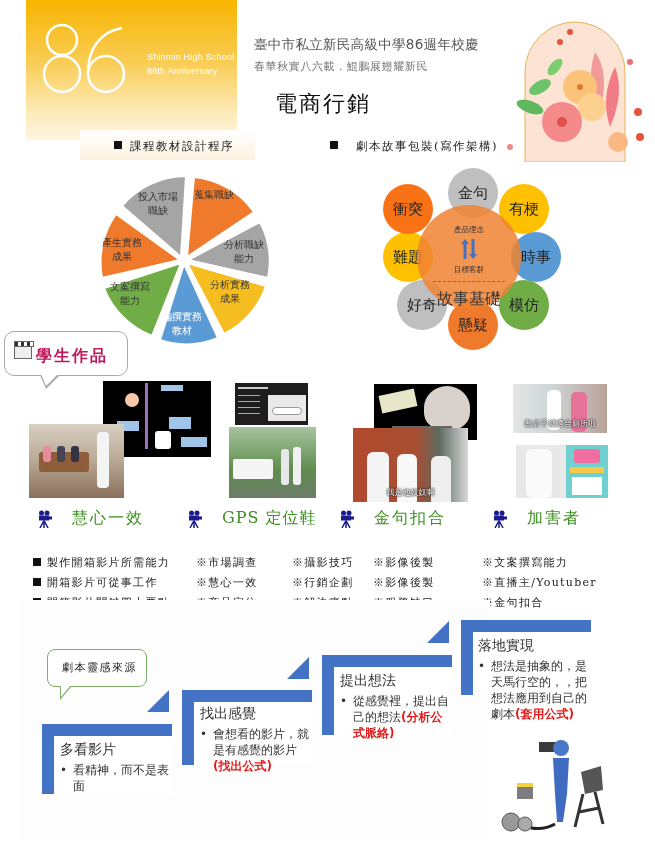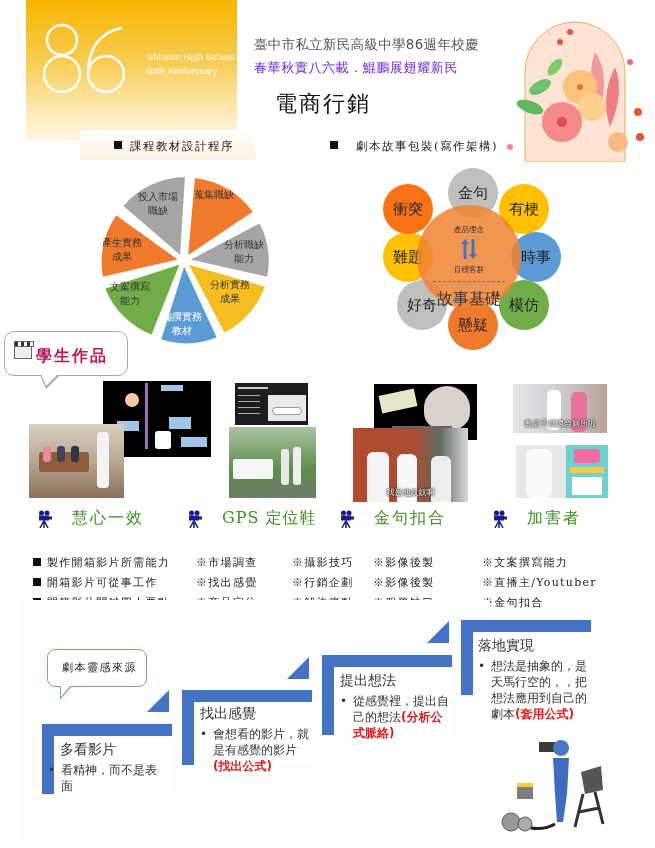--- a/index.html
+++ b/index.html
@@ -6,21 +6,21 @@
   html, body { width: 655px; height: 848px; background: #ffffff; overflow: hidden; }
   body { position: relative; font-family: "DejaVu Sans", sans-serif; color: #222; }
   .abs { position: absolute; }
 
   
   .logo-box { left: 26px; top: 0; width: 211px; height: 140px;
     background: linear-gradient(180deg, #f7b500 0%, #f9cd55 45%, #fdeab8 80%, #fff6e0 100%); }
   .logo-num { left: 14px; top: 18px; width: 90px; height: 80px; }
   .logo-line { left: 121px; color: #fff; font-family: "Liberation Sans", sans-serif; font-size: 9px; letter-spacing: 0.2px; }
   .school { left: 254px; top: 36px; font-size: 13.5px; color: #555; font-family: "DejaVu Sans", sans-serif; letter-spacing: 0.3px; }
-  .slogan { left: 254px; top: 59px; font-size: 13px; color: #6d28d9; font-family: "DejaVu Sans", sans-serif; letter-spacing: 0.6px; }
+  .slogan { left: 254px; top: 59px; font-size: 11px; color: #737373; font-family: "DejaVu Sans", sans-serif; letter-spacing: 0.6px; }
   .title { left: 275px; top: 89px; font-size: 22px; color: #111; font-family: "DejaVu Sans", sans-serif; letter-spacing: 2px; }
 
   
   .sec-head { font-family: "DejaVu Serif", serif; font-size: 11.5px; color: #222; letter-spacing: 1.5px; }
   .sq { display: inline-block; width: 8px; height: 8px; background: #111; margin-right: 8px; vertical-align: 1px; }
   .head-fade { left: 80px; top: 130px; width: 175px; height: 30px; background: linear-gradient(180deg,#fff 0%, #fdf2e0 100%); }
 
   
   .cycle { left: 96px; top: 160px; width: 180px; height: 195px; }
   .seg-text { position: absolute; font-size: 10px; color: #333; text-align: center; line-height: 14px; width: 44px; font-family: "DejaVu Serif", serif; }
@@ -255,21 +255,21 @@
     <path d="M6 10.5 L2 18 M6 10.5 L6 18 M6 10.5 L10 18" stroke="#1a1a8c" stroke-width="1.5"></path>
   </svg>
   <span class="proj-label">加害者</span>
 </div>
 
 <div class="skill" style="left:33px;top:555px"><span class="bsq"></span><span>製作開箱影片所需能力</span></div>
 <div class="skill" style="left:33px;top:575px"><span class="bsq"></span><span>開箱影片可從事工作</span></div>
 <div class="skill" style="left:33px;top:595px"><span class="bsq"></span><span>開箱影片關鍵四大要點</span></div>
 
 <div class="skill" style="left:196px;top:555px">※市場調查</div>
-<div class="skill" style="left:196px;top:575px">※找出感覺</div>
+<div class="skill" style="left:196px;top:575px">※慧心一效</div>
 <div class="skill" style="left:196px;top:595px">※商品定位</div>
 
 <div class="skill" style="left:292px;top:555px">※攝影技巧</div>
 <div class="skill" style="left:292px;top:575px">※行銷企劃</div>
 <div class="skill" style="left:292px;top:595px">※解決痛點</div>
 
 <div class="skill" style="left:373px;top:555px">※影像後製</div>
 <div class="skill" style="left:373px;top:575px">※影像後製</div>
 <div class="skill" style="left:373px;top:595px">※服務缺口</div>
 
@@ -280,21 +280,21 @@
 <div class="abs steps-bg"></div>
 
 <div class="abs insp"></div>
 <div class="abs" style="left:60px;top:686px;width:0;height:0;border-left:0 solid transparent;border-right:12px solid transparent;border-top:14px solid #7fb069"></div>
 <div class="abs" style="left:61px;top:685px;width:0;height:0;border-right:10px solid transparent;border-top:12px solid #fff"></div>
 <div class="abs insp-label">劇本靈感來源</div>
 
 <div class="step-tri" style="left:147px;top:690px"></div>
 <div class="step" style="left:42px;top:724px;width:130px;height:70px"></div>
 <div class="step-title" style="left:60px;top:741px">多看影片</div>
-<div class="step-body" style="left:48px;top:762px;width:110px"><span>看精神，而不是表面</span></div>
+<div class="step-body" style="left:60px;top:762px;width:110px"><span>看精神，而不是表面</span></div>
 
 <div class="step-tri" style="left:287px;top:657px"></div>
 <div class="step" style="left:182px;top:690px;width:130px;height:75px"></div>
 <div class="step-title" style="left:200px;top:705px">找出感覺</div>
 <div class="step-body" style="left:200px;top:726px;width:110px"><span>會想看的影片，就是有感覺的影片</span><span class="red">(找出公式)</span></div>
 
 <div class="step-tri" style="left:427px;top:621px"></div>
 <div class="step" style="left:322px;top:655px;width:130px;height:80px"></div>
 <div class="step-title" style="left:340px;top:672px">提出想法</div>
 <div class="step-body" style="left:340px;top:693px;width:110px"><span>從感覺裡，提出自己的想法</span><span class="red">(分析公式脈絡)</span></div>

